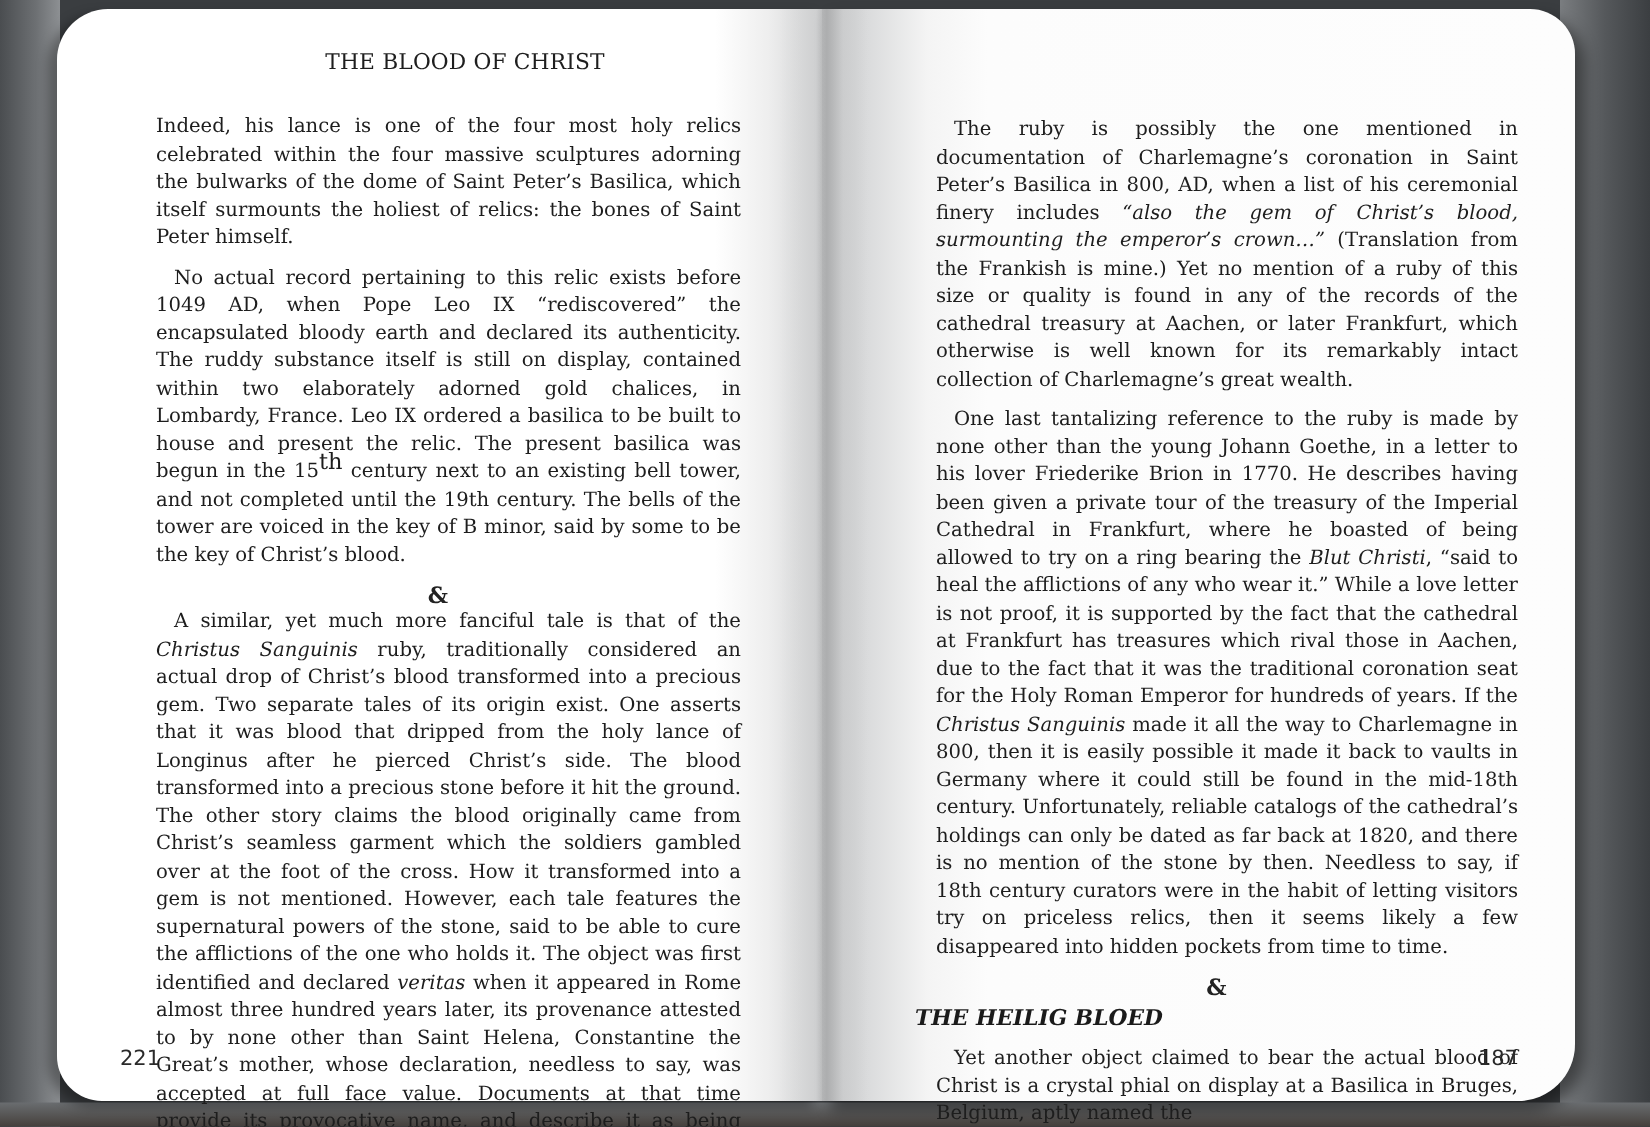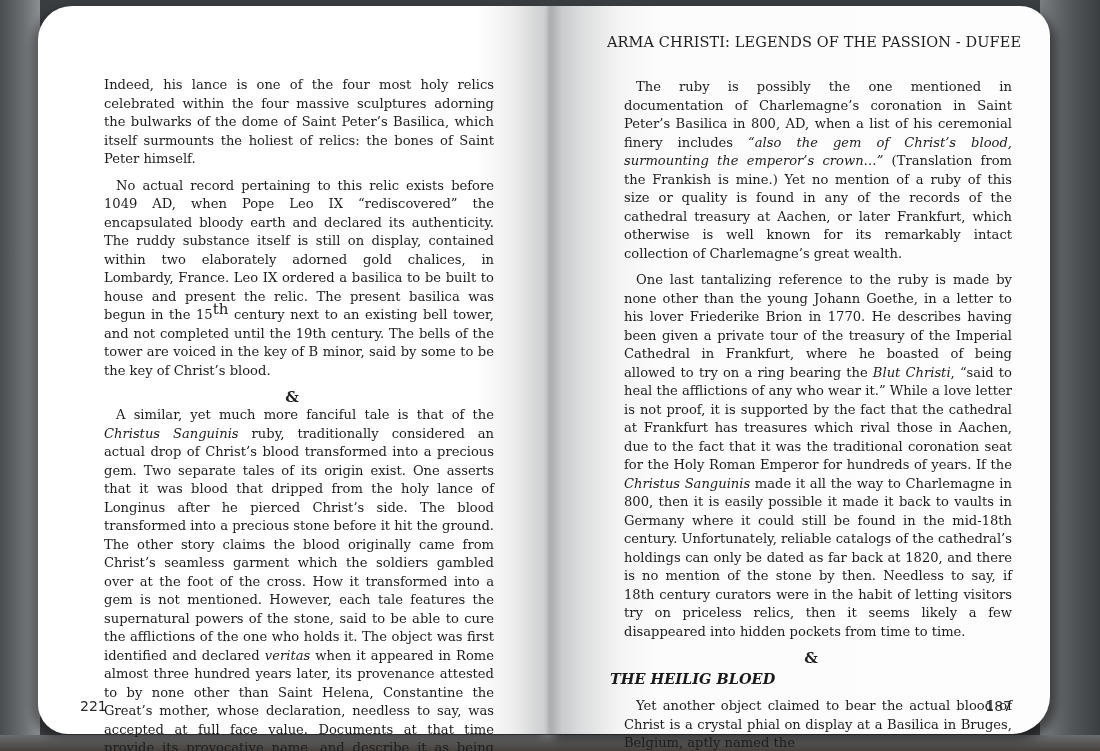--- a/index.html
+++ b/index.html
@@ -79,31 +79,31 @@
     .sup { font-size: 15px; vertical-align: super; line-height: 0; }
   </style>
 </head>
 <body>
 
 <div class="backdrop-left"></div>
 <div class="backdrop-right"></div>
 <div class="backdrop-bottom"></div>
 
 <div class="page page-left">
+  <div class="running-head">THE BLOOD OF CHRIST</div>
   <div class="text-col">
     <p>Indeed, his lance is one of the four most holy relics celebrated within the four massive sculptures adorning the bulwarks of the dome of Saint Peter’s Basilica, which itself surmounts the holiest of relics: the bones of Saint Peter himself.</p>
     <p class="indent"><span>No actual record pertaining to this relic exists before 1049 AD, when Pope Leo IX “rediscovered” the encapsulated bloody earth and declared its authenticity. The ruddy substance itself is still on display, contained within two elaborately adorned gold chalices, in Lombardy, France.  Leo IX ordered a basilica to be built to house and present the relic. The present basilica was begun in the 15</span><span class="sup">th</span><span> century next to an existing bell tower, and not completed until the 19th century. The bells of the tower are voiced in the key of B minor, said by some to be the key of Christ’s blood.</span></p>
     <div class="ornament">&amp;</div>
     <p class="indent"><span>A similar, yet much more fanciful tale is that of the </span><em>Christus Sanguinis</em><span> ruby, traditionally considered an actual drop of Christ’s blood transformed into a precious gem. Two separate tales of its origin exist. One asserts that it was blood that dripped from the holy lance of Longinus after he pierced Christ’s side. The blood transformed into a precious stone before it hit the ground. The other story claims the blood originally came from Christ’s seamless garment which the soldiers gambled over at the foot of the cross. How it transformed into a gem is not mentioned. However, each tale features the supernatural powers of the stone, said to be able to cure the afflictions of the one who holds it. The object was first identified and declared </span><em>veritas</em><span> when it appeared in Rome almost three hundred years later, its provenance attested to by none other than Saint Helena, Constantine the Great’s mother, whose declaration, needless to say, was accepted at full face value. Documents at that time provide its provocative name, and describe it as being about the size of a</span></p>
   </div>
   <div class="page-num">221</div>
 </div>
 
 <div class="page page-right">
-  <div class="running-head">ARMA CHRISTI: LEGENDS OF THE PASSION  -  DUFEE</div>
   <div class="text-col">
     <p class="indent"><span>The ruby is possibly the one mentioned in documentation of Charlemagne’s coronation in Saint Peter’s Basilica in 800, AD, when a list of his ceremonial finery includes </span><em>“also the gem of Christ’s blood, surmounting the emperor’s crown…”</em><span> (Translation from the Frankish is mine.)  Yet no mention of a ruby of this size or quality is found in any of the records of the cathedral treasury at Aachen, or later Frankfurt, which otherwise is well known for its remarkably intact collection of Charlemagne’s great wealth.</span></p>
     <p class="indent"><span>One last tantalizing reference to the ruby is made by none other than the young Johann Goethe, in a letter to his lover Friederike Brion in 1770. He describes having been given a private tour of the treasury of the Imperial Cathedral in Frankfurt, where he boasted of being allowed to try on a ring bearing the </span><em>Blut Christi</em><span>, “said to heal the afflictions of any who wear it.” While a love letter is not proof, it is supported by the fact that the cathedral at Frankfurt has treasures which rival those in Aachen, due to the fact that it was the traditional coronation seat for the Holy Roman Emperor for hundreds of years. If the </span><em>Christus Sanguinis</em><span> made it all the way to Charlemagne in 800, then it is easily possible it made it back to vaults in Germany where it could still be found in the mid-18th century. Unfortunately, reliable catalogs of the cathedral’s holdings can only be dated as far back at 1820, and there is no mention of the stone by then. Needless to say, if 18th century curators were in the habit of letting visitors try on priceless relics, then it seems likely a few disappeared into hidden pockets from time to time.</span></p>
     <div class="ornament">&amp;</div>
     <div class="section-title">THE HEILIG BLOED</div>
     <p class="indent"><span>Yet another object claimed to bear the actual blood of Christ is a crystal phial on display at a Basilica in Bruges, Belgium, aptly named the </span></p>
   </div>
   <div class="page-num">187</div>
 </div>
 

